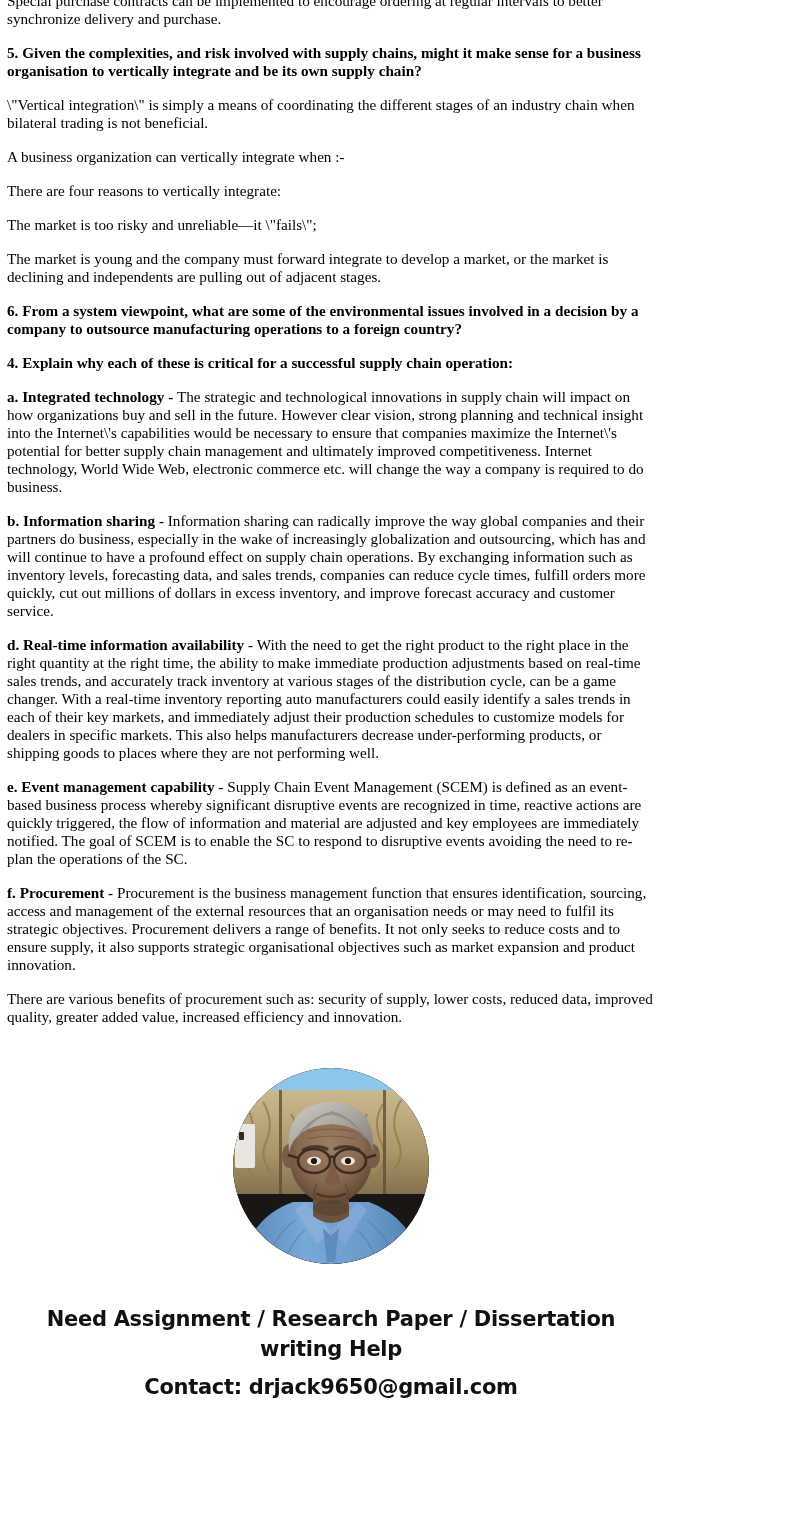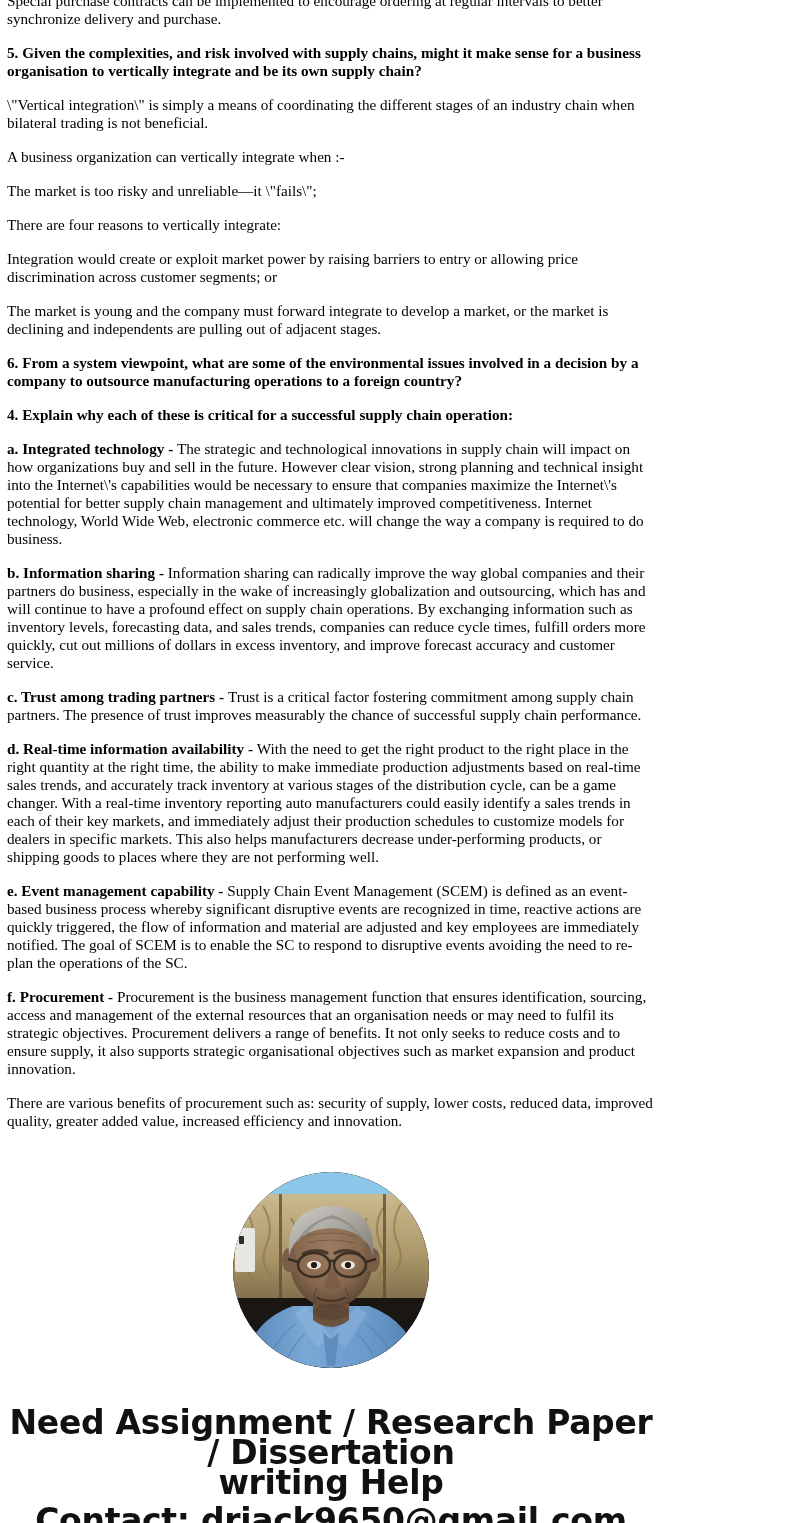--- a/index.html
+++ b/index.html
@@ -67,59 +67,57 @@
   
   .footer {
     margin-top: 40px;
     text-align: center;
     font-family: "DejaVu Sans", "Liberation Sans", sans-serif;
     font-weight: bold;
     color: #111111;
     letter-spacing: -0.3px;
   }
   .footer-line {
-    font-size: 33px;
+    font-size: 21px;
     line-height: 30px;
   }
   .footer-line.contact {
     margin-top: 8px;
   }
 </style>
 </head>
 <body>
 
 <div class="page">
 
   <p class="para clipped-top">Special purchase contracts can be implemented to encourage ordering at regular intervals to better synchronize delivery and purchase.</p>
 
   <p class="para q">5. Given the complexities, and risk involved with supply chains, might it make sense for a business organisation to vertically integrate and be its own supply chain?</p>
 
 
   <p class="para">\"Vertical integration\" is simply a means of coordinating the different stages of an industry chain when bilateral trading is not beneficial.</p>
 
   <p class="para">A business organization can vertically integrate when :-</p>
 
+  <p class="para">There are four reasons to vertically integrate:</p>
+
   <p class="para">The market is too risky and unreliable—it \"fails\";</p>
 
-  <p class="para">There are four reasons to vertically integrate:</p>
-
-
-  <p class="para">Integration would create or exploit market power by raising barriers to entry or allowing price discrimination across customer segments; or</p>
+
 
   <p class="para">The market is young and the company must forward integrate to develop a market, or the market is declining and independents are pulling out of adjacent stages.</p>
 
   <p class="para q">6. From a system viewpoint, what are some of the environmental issues involved in a decision by a company to outsource manufacturing operations to a foreign country?</p>
 
   <p class="para q">4. Explain why each of these is critical for a successful supply chain operation:</p>
 
   <p class="para"><span class="lead">a. Integrated technology</span><span class="lead"> - </span><span>The strategic and technological innovations in supply chain will impact on how organizations buy and sell in the future. However clear vision, strong planning and technical insight into the Internet\'s capabilities would be necessary to ensure that companies maximize the Internet\'s potential for better supply chain management and ultimately improved competitiveness. Internet technology, World Wide Web, electronic commerce etc. will change the way a company is required to do business.</span></p>
 
   <p class="para"><span class="lead">b. Information sharing</span><span class="lead"> - </span><span>Information sharing can radically improve the way global companies and their partners do business, especially in the wake of increasingly globalization and outsourcing, which has and will continue to have a profound effect on supply chain operations. By exchanging information such as inventory levels, forecasting data, and sales trends, companies can reduce cycle times, fulfill orders more quickly, cut out millions of dollars in excess inventory, and improve forecast accuracy and customer service.</span></p>
 
-  <p class="para"><span class="lead">c. Trust among trading partners</span><span class="lead"> - </span><span>Trust is a critical factor fostering commitment among supply chain partners. The presence of trust improves measurably the chance of successful supply chain performance.</span></p>
 
   <p class="para"><span class="lead">d. Real-time information availability</span><span class="lead"> - </span><span>With the need to get the right product to the right place in the right quantity at the right time, the ability to make immediate production adjustments based on real-time sales trends, and accurately track inventory at various stages of the distribution cycle, can be a game changer. With a real-time inventory reporting auto manufacturers could easily identify a sales trends in each of their key markets, and immediately adjust their production schedules to customize models for dealers in specific markets. This also helps manufacturers decrease under-performing products, or shipping goods to places where they are not performing well.</span></p>
 
   <p class="para"><span class="lead">e. Event management capability</span><span class="lead"> - </span><span>Supply Chain Event Management (SCEM) is defined as an event-based business process whereby significant disruptive events are recognized in time, reactive actions are quickly triggered, the flow of information and material are adjusted and key employees are immediately notified. The goal of SCEM is to enable the SC to respond to disruptive events avoiding the need to re-plan the operations of the SC.</span></p>
 
   <p class="para"><span class="lead">f. Procurement</span><span class="lead"> - </span><span>Procurement is the business management function that ensures identification, sourcing, access and management of the external resources that an organisation needs or may need to fulfil its strategic objectives. Procurement delivers a range of benefits. It not only seeks to reduce costs and to ensure supply, it also supports strategic organisational objectives such as market expansion and product innovation.</span></p>
 
   <p class="para">There are various benefits of procurement such as: security of supply, lower costs, reduced data, improved quality, greater added value, increased efficiency and innovation.</p>
 
   <div class="photo-wrap">

